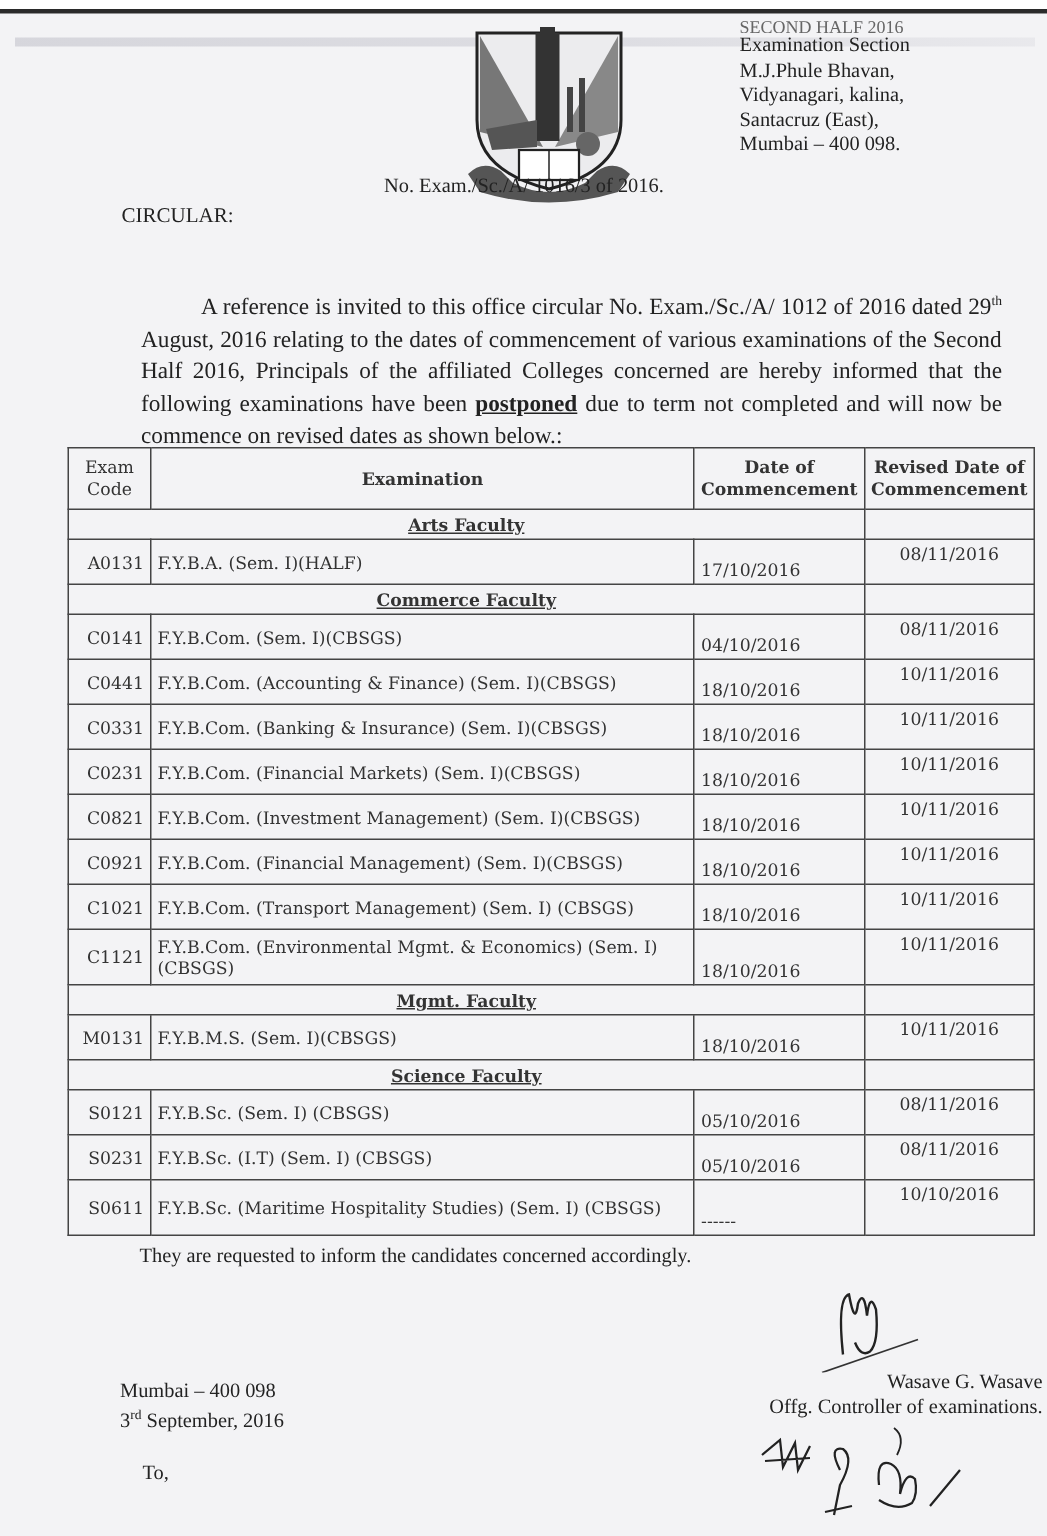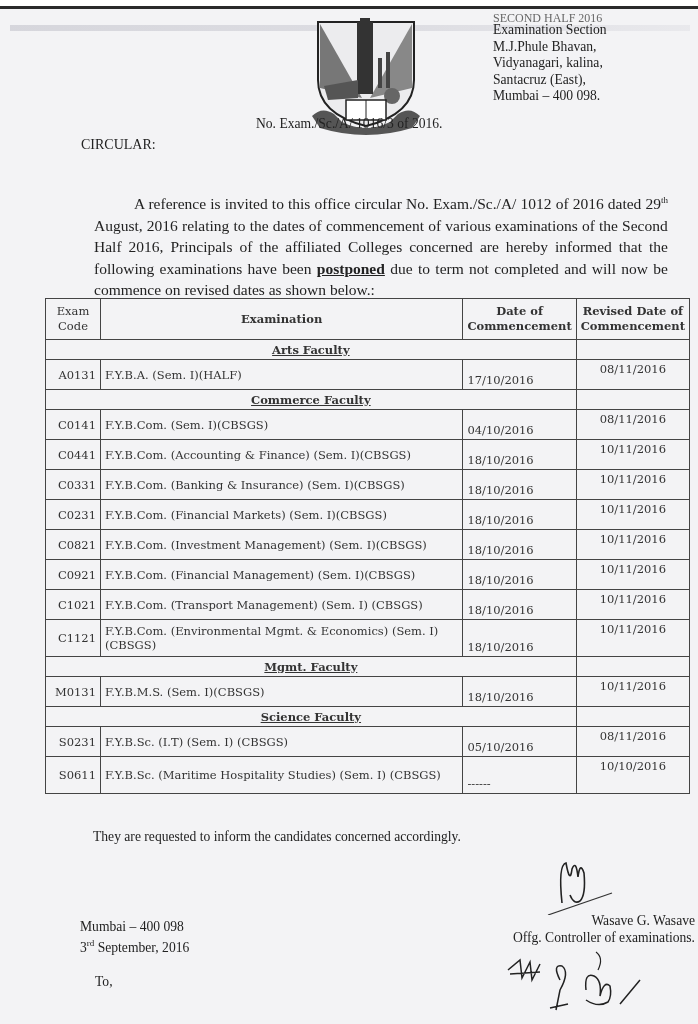--- a/index.html
+++ b/index.html
@@ -159,20 +159,26 @@
         <td class="code">M0131</td>
         <td>F.Y.B.M.S. (Sem. I)(CBSGS)</td>
         <td class="date">18/10/2016</td>
         <td class="rdate">10/11/2016</td>
       </tr>
       <tr class="faculty">
         <td colspan="3">Science Faculty</td>
         <td></td>
       </tr>
       <tr class="row">
+        <td class="code">S0121</td>
+        <td>F.Y.B.Sc. (Sem. I) (CBSGS)</td>
+        <td class="date">05/10/2016</td>
+        <td class="rdate">08/11/2016</td>
+      </tr>
+      <tr class="row">
         <td class="code">S0231</td>
         <td>F.Y.B.Sc. (I.T) (Sem. I) (CBSGS)</td>
         <td class="date">05/10/2016</td>
         <td class="rdate">08/11/2016</td>
       </tr>
       <tr class="row2">
         <td class="code">S0611</td>
         <td>F.Y.B.Sc. (Maritime Hospitality Studies) (Sem. I) (CBSGS)</td>
         <td class="date">------</td>
         <td class="rdate">10/10/2016</td>

